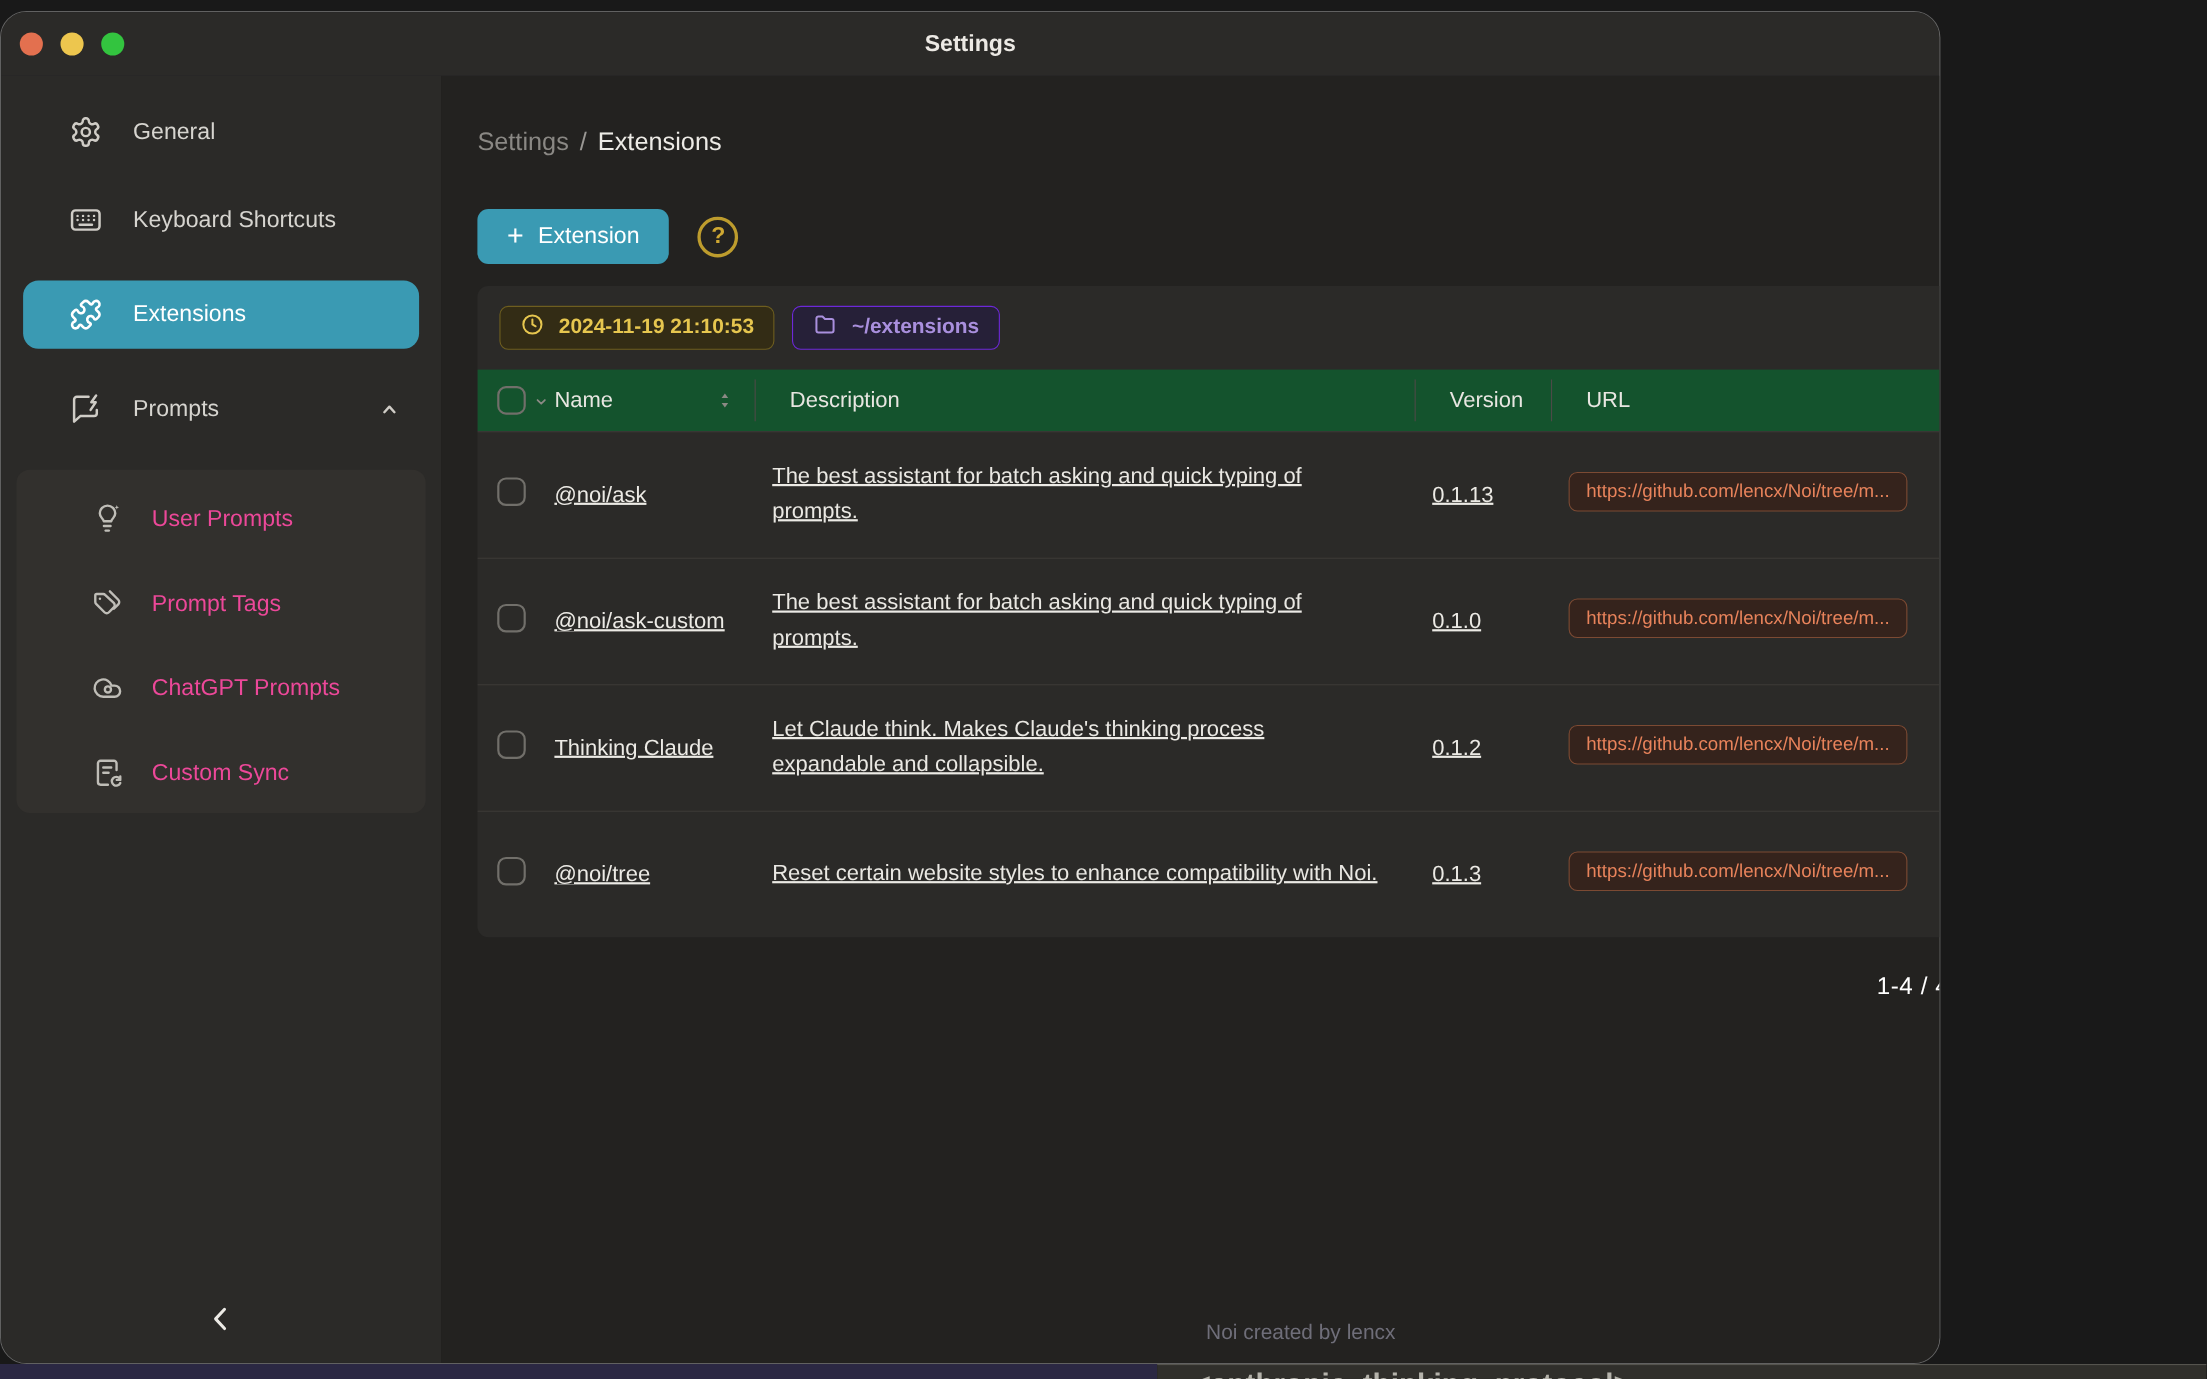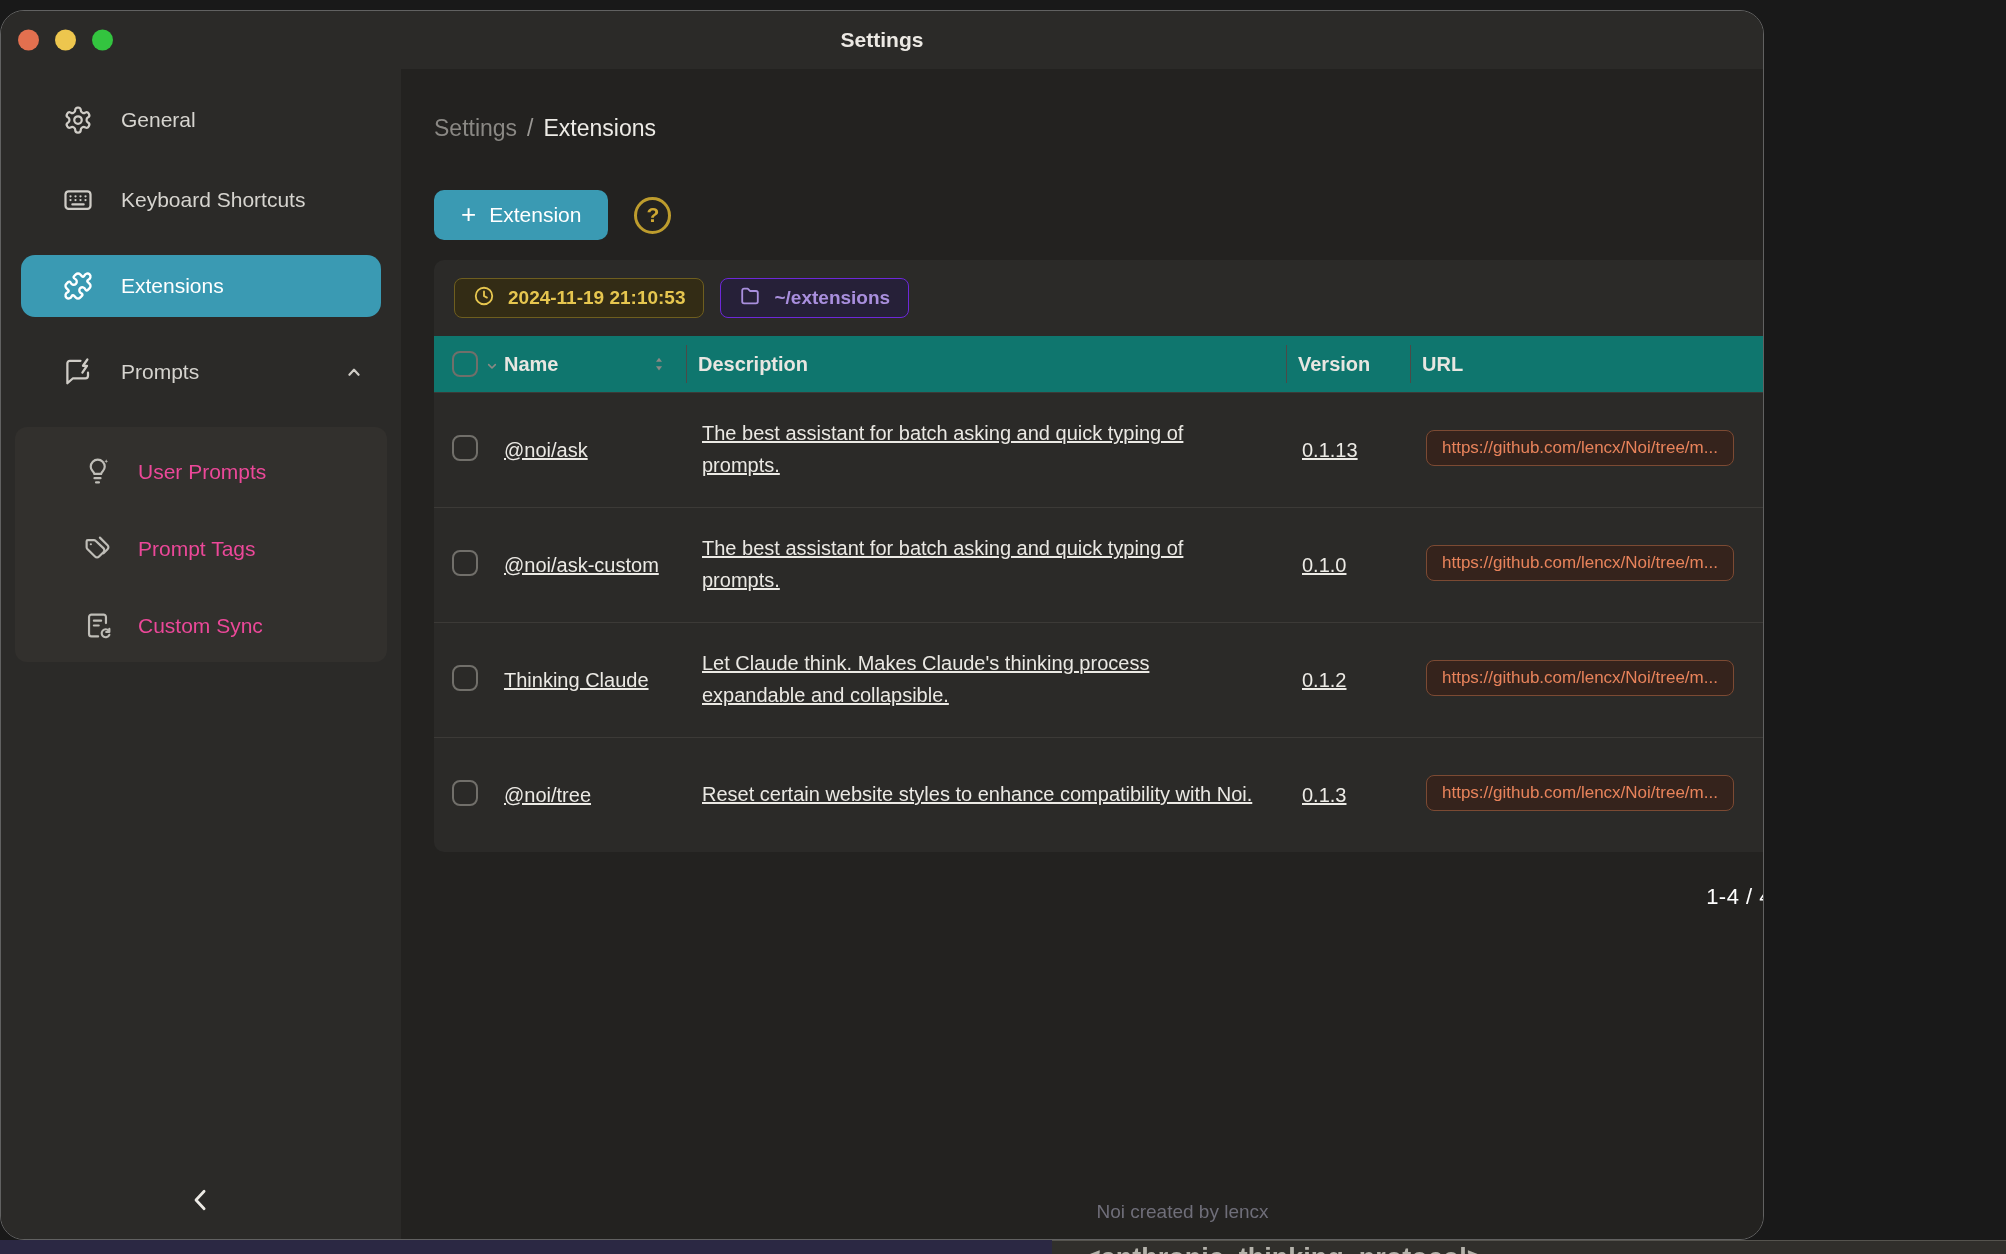--- a/index.html
+++ b/index.html
@@ -93,22 +93,22 @@
   .badges { display: flex; gap: 16px; padding: 18px 20px; }
   .badge {
     display: inline-flex; align-items: center; gap: 13px; height: 40px;
     padding: 0 18px; border-radius: 8px; font-size: 19px; font-weight: 600; cursor: default;
   }
   .badge svg { width: 22px; height: 22px; }
   .badge.time { background: #332c15; border: 1px solid #6e5e1f; color: #e6c64f; }
   .badge.folder { background: #262038; border: 1px solid #6d28d9; color: #a98fdd; }
 
   .grid-cols { display: grid; grid-template-columns: 52px 182px 1fr 124px 430px 106px; align-items: center; padding: 0 18px; }
-  .tbl-header { background: #0f766e; height: 56px; font-size: 20px; font-weight: 700; color: #e8e6e1; }
-  .th { position: relative; height: 100%; display: flex; align-items: center; padding-left: 12px; }
+  .tbl-header { background: #14532d; height: 56px; font-size: 20px; font-weight: 400; color: #e8e6e1; }
+  .th { position: relative; height: 100%; display: flex; align-items: center; padding-left: 32px; }
   .th.no-pad { padding-left: 0; }
   .th.div::before { content: ''; position: absolute; left: 0; top: 9px; bottom: 9px; width: 1px; background: #4c4a47; }
   .th-check { display: flex; align-items: center; gap: 6px; height: 100%; }
   .caret-down { width: 16px; height: 16px; color: #8b8984; }
   .caret-down svg { width: 100%; height: 100%; }
   .th-name-inner { display: flex; align-items: center; justify-content: space-between; width: 100%; padding-right: 18px; }
   .sort-icon { width: 18px; height: 20px; color: #8b8984; cursor: pointer; }
   .sort-icon svg { width: 100%; height: 100%; }
   .th-action { justify-content: flex-end; padding-right: 6px; }
 
@@ -224,20 +224,27 @@
 
             <div class="sub-item">
               <span class="s-icon"><svg viewBox="0 0 24 24" fill="none" stroke="currentColor" stroke-width="1.8" stroke-linecap="round" stroke-linejoin="round">
                   <path d="M9 5H4a1 1 0 0 0-1 1v5a2 2 0 0 0 .6 1.4l6.3 6.3a2.4 2.4 0 0 0 3.4 0l3.6-3.6a2.4 2.4 0 0 0 0-3.4L10.4 5.6A2 2 0 0 0 9 5z"></path>
                   <path d="M6.5 8.5h.01"></path>
                   <path d="m14 3 6.3 6.3a2.4 2.4 0 0 1 0 3.4L17 16"></path>
                 </svg></span>
               <span>Prompt Tags</span>
             </div>
 
+            <div class="sub-item">
+              <span class="s-icon"><svg viewBox="0 0 24 24" fill="none" stroke="currentColor" stroke-width="1.8" stroke-linecap="round" stroke-linejoin="round">
+                  <path d="M17.5 18.5H9a6.5 6.5 0 1 1 6.23-8.36h2.27a4.18 4.18 0 1 1 0 8.36Z"></path>
+                  <circle cx="12.5" cy="13" r="2.3"></circle>
+                </svg></span>
+              <span>ChatGPT Prompts</span>
+            </div>
 
             <div class="sub-item">
               <span class="s-icon"><svg viewBox="0 0 24 24" fill="none" stroke="currentColor" stroke-width="1.8" stroke-linecap="round" stroke-linejoin="round">
                   <path d="M19 10V5a2 2 0 0 0-2-2H7a2 2 0 0 0-2 2v14a2 2 0 0 0 2 2h5.5"></path>
                   <path d="M9 8h6M9 12h4"></path>
                   <path d="M21.3 16.3a3.3 3.3 0 1 0 .5 3.4"></path>
                   <path d="M21.8 14.8v2.6h-2.6"></path>
                 </svg></span>
               <span>Custom Sync</span>
             </div>

